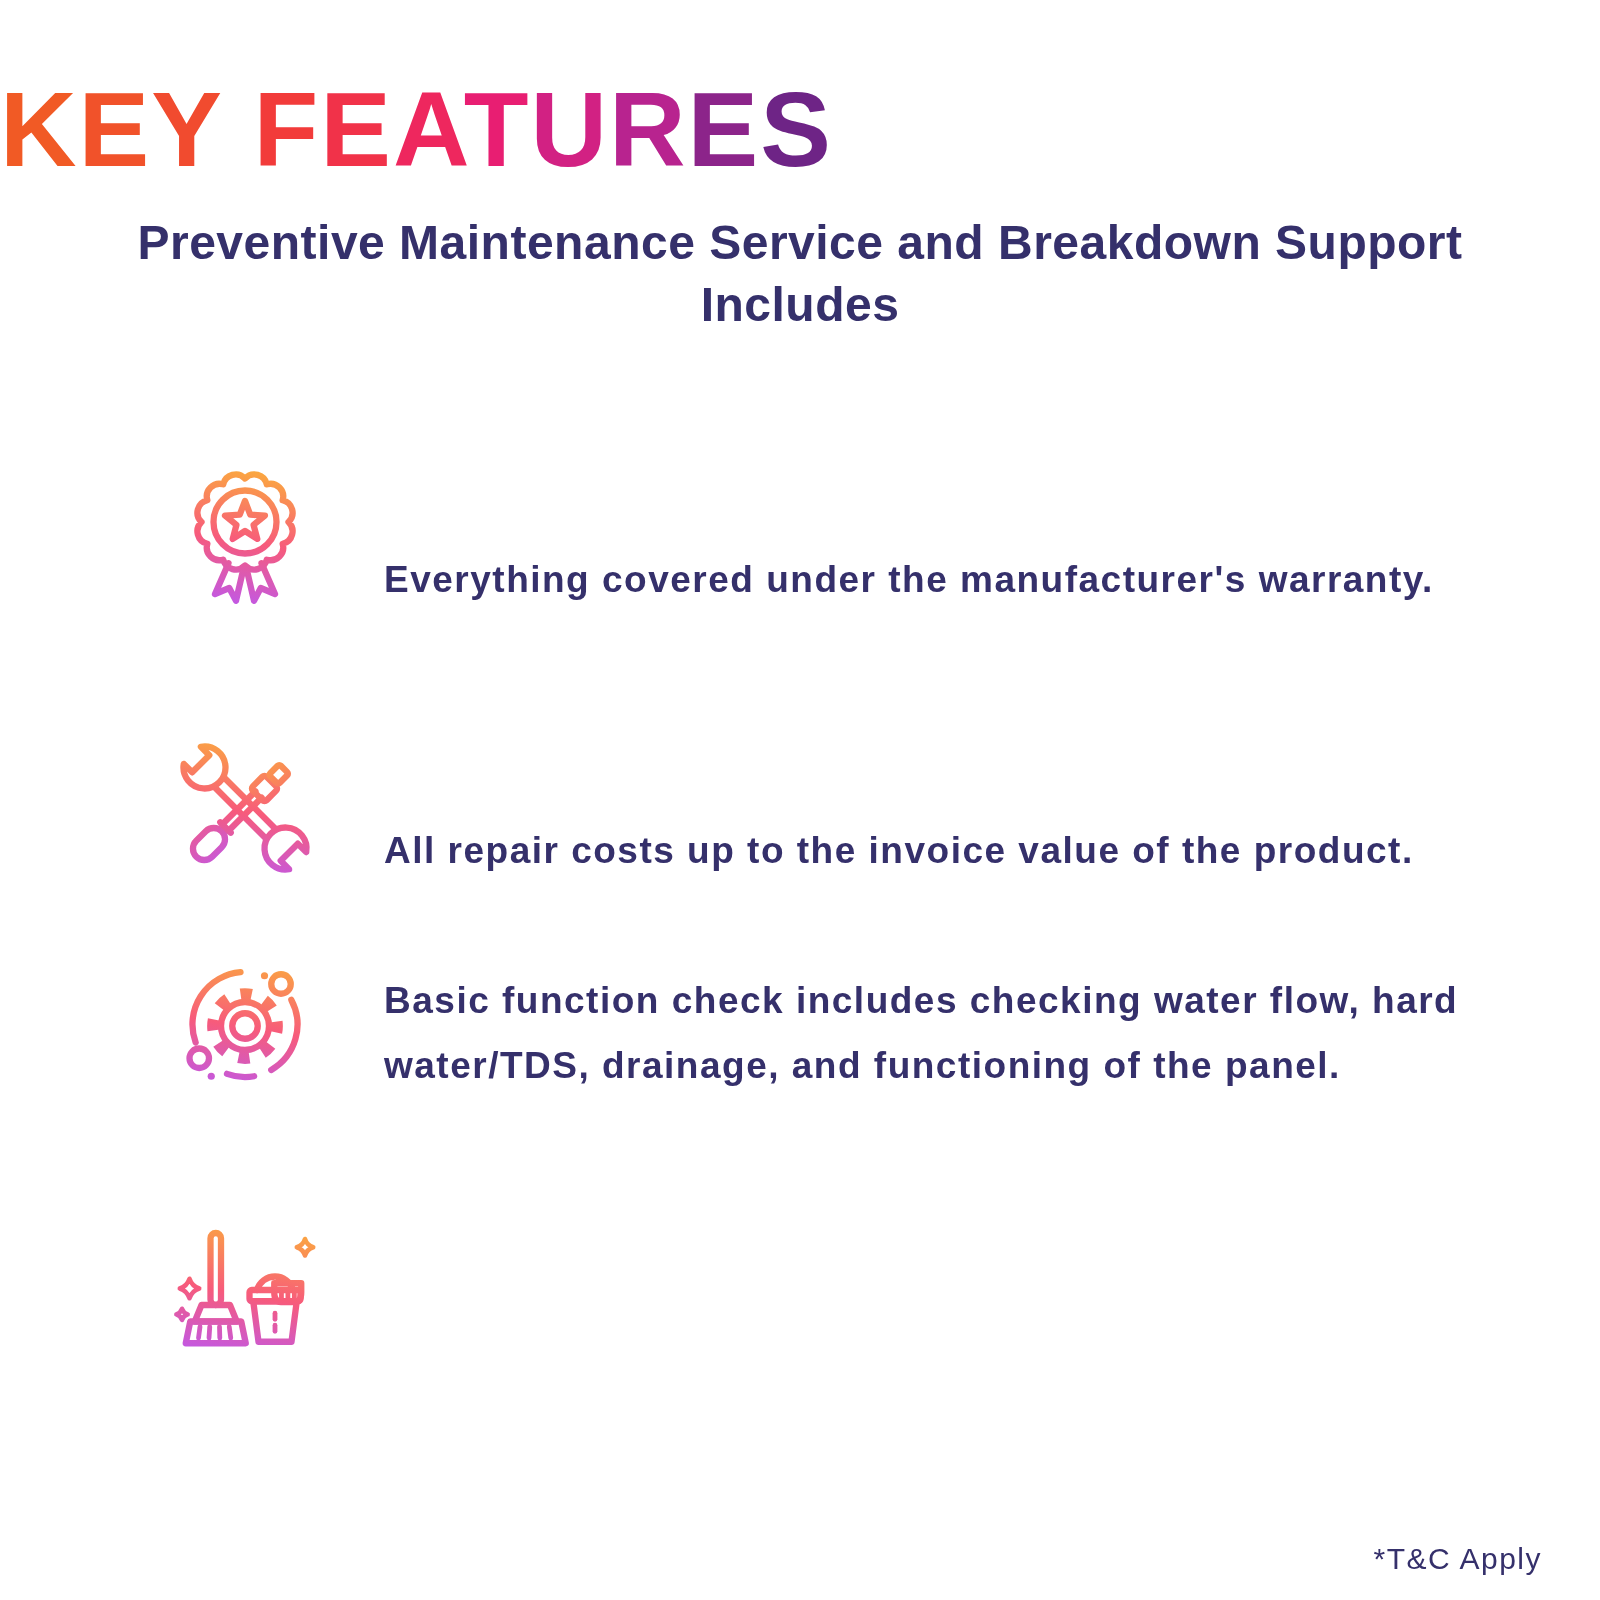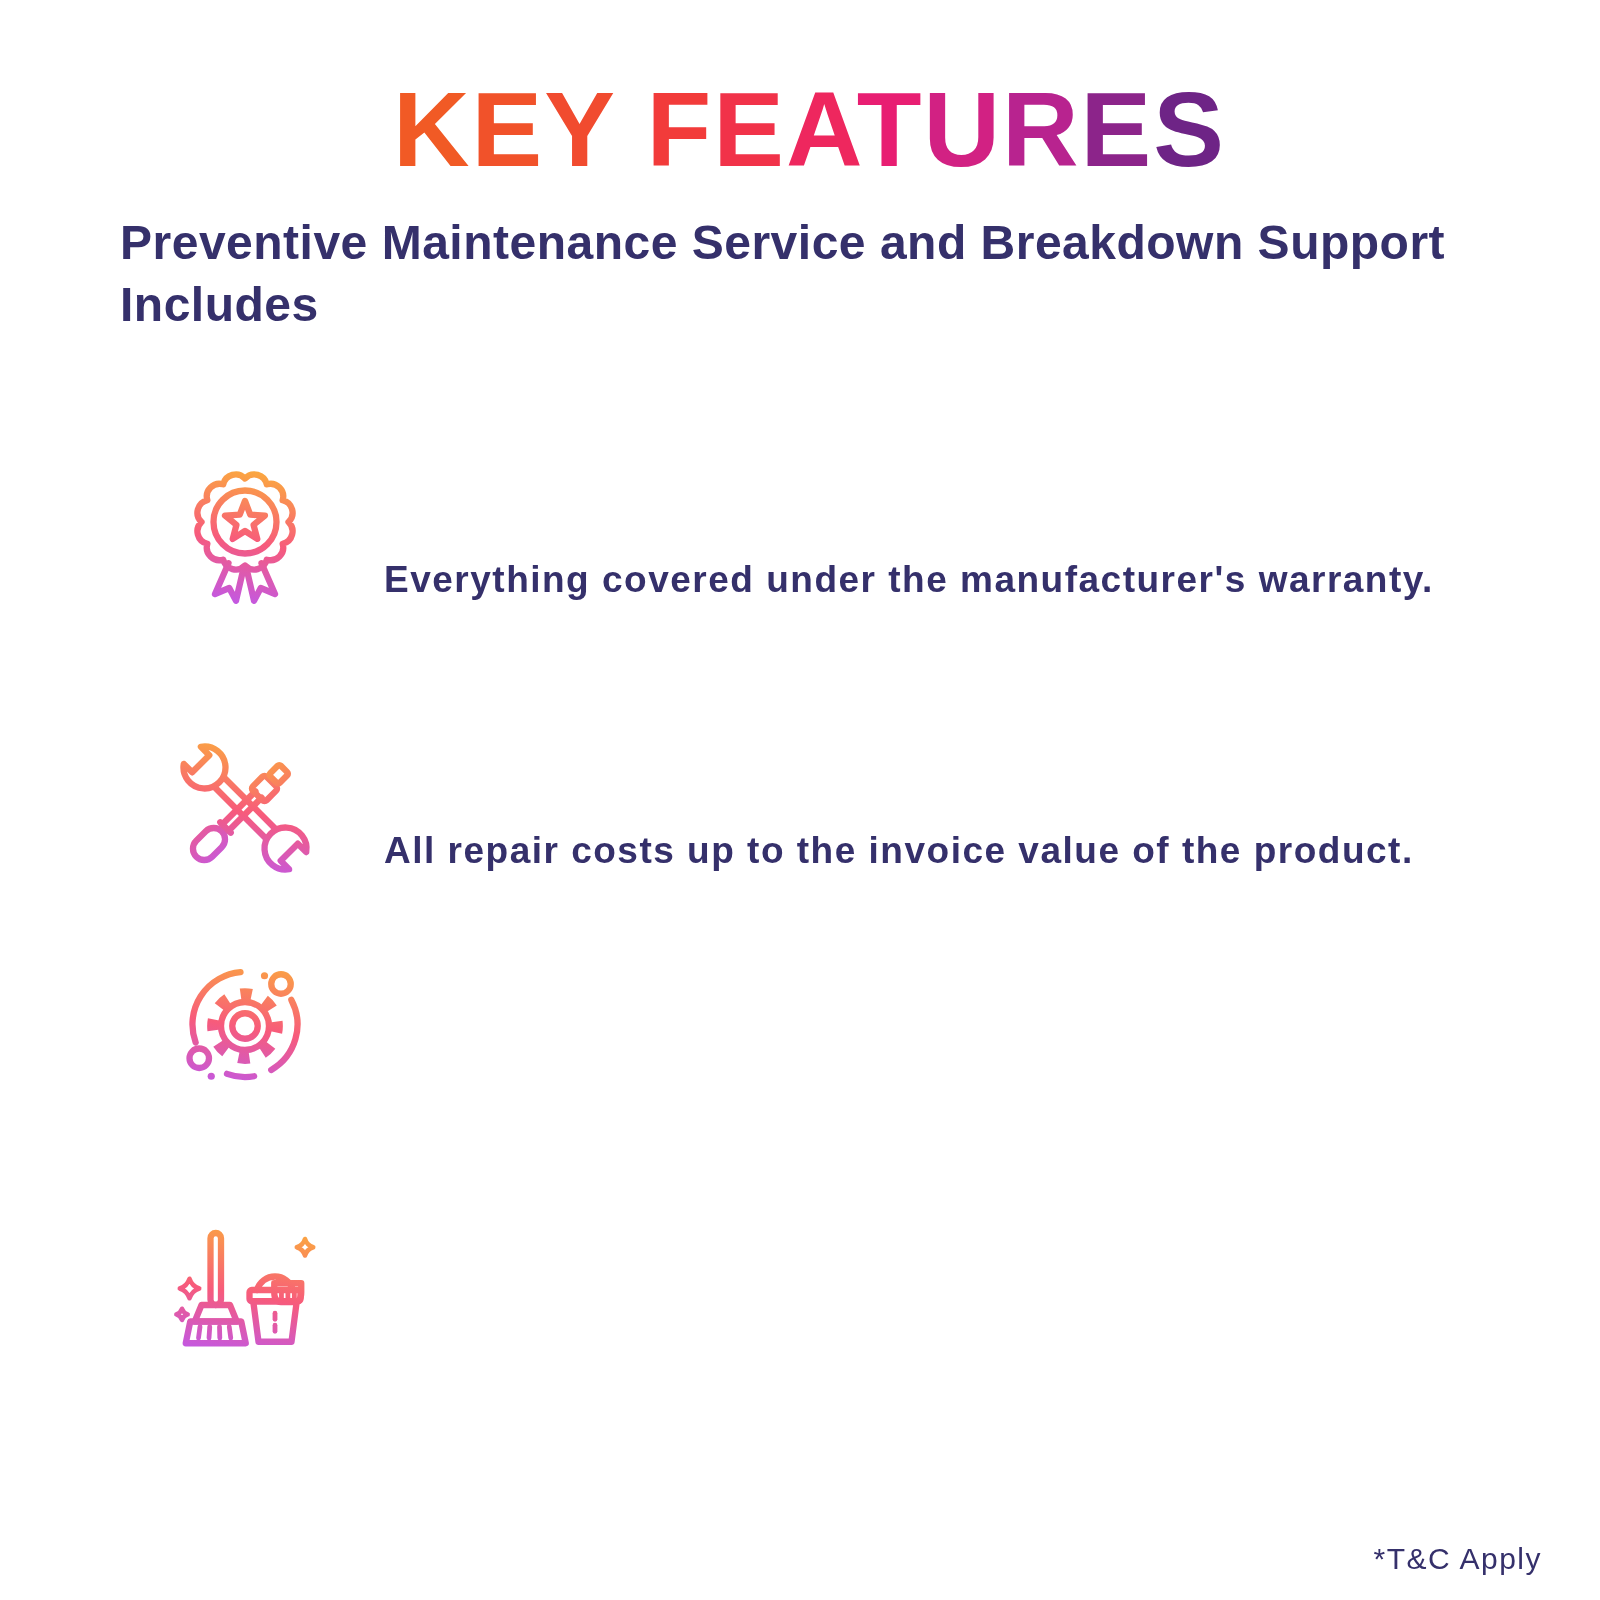--- a/index.html
+++ b/index.html
@@ -9,32 +9,31 @@
   }
   .canvas{
     position:relative;
     width:1600px;
     height:1600px;
     background:var(--bg,#fff);
     overflow:hidden;
   }
   .title{
     margin:76px 0 0 0;
-    text-align:center;
     font-size:106px;
     line-height:106px;
     font-weight:bold;
     letter-spacing:2px;
     white-space:nowrap;
-    padding-left:19px;
   }
   .title span{display:inline;}
   .subtitle{
     margin:30px auto 0 auto;
     max-width:1360px;
+    text-align:center;
     font-size:48px;
     line-height:62px;
     font-weight:bold;
     letter-spacing:0.5px;
     color:var(--navy,#35306B);
   }
   .feature-row{
     position:absolute;
     left:170px;
     display:flex;
@@ -144,20 +143,21 @@
           <circle cx="74" cy="24" r="6.5"></circle>
           <circle cx="19.5" cy="73.5" r="6.5"></circle>
           <circle cx="50" cy="52" r="21" stroke-width="8.5" stroke-dasharray="7.3 9.18" stroke-dashoffset="3" stroke-linecap="butt"></circle>
           <circle cx="50" cy="52" r="16"></circle>
           <circle cx="50" cy="52" r="8.5"></circle>
         </g>
         <circle cx="63" cy="18.5" r="2.4" fill="url(#g3)"></circle>
         <circle cx="27.5" cy="85.5" r="2.4" fill="url(#g3)"></circle>
       </svg>
     </div>
+    <p class="feature-text">Basic function check includes checking water flow, hard water/TDS, drainage, and functioning of the panel.</p>
   </div>
 
   <div class="feature-row" style="top:1215px">
     <div class="icon-box">
       <svg viewBox="0 0 100 100" fill="none" stroke-linecap="round" stroke-linejoin="round">
         <defs>
           <linearGradient id="g4" gradientUnits="userSpaceOnUse" x1="58" y1="4" x2="42" y2="98">
             <stop class="stop-a" offset="0" stop-color="#FBAB3D"></stop>
               <stop class="stop-b" offset="0.52" stop-color="#F75B7B"></stop>
               <stop class="stop-c" offset="1" stop-color="#BE58EC"></stop>

